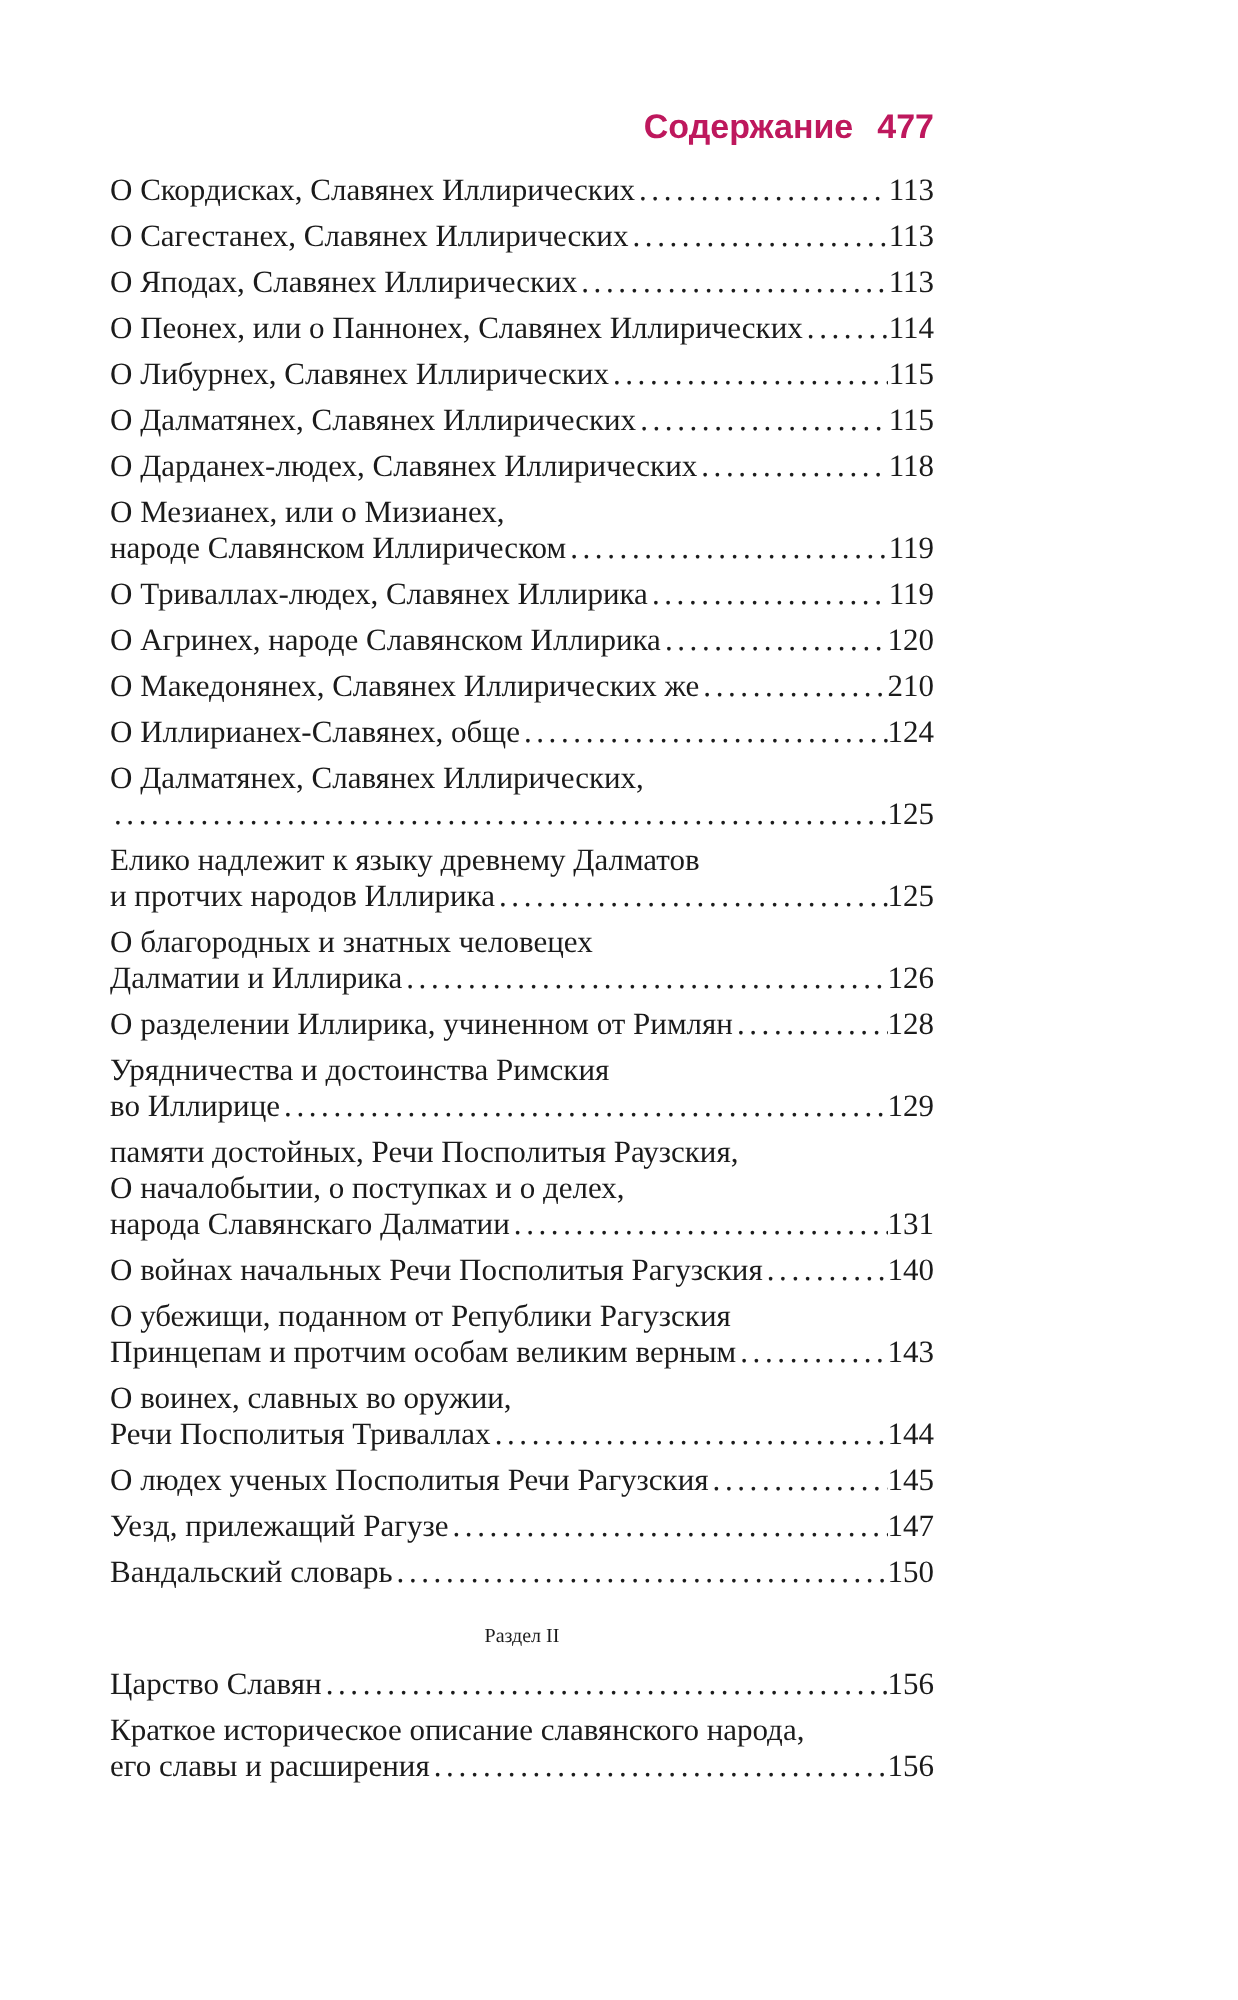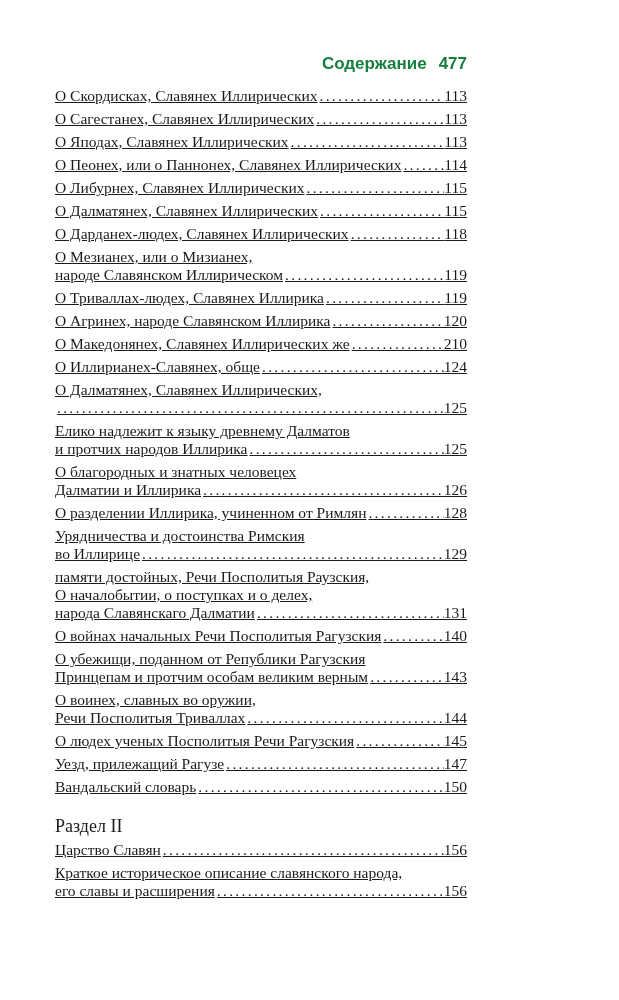--- a/index.html
+++ b/index.html
@@ -23,54 +23,54 @@
   }
   .page-header {
     display: flex;
     justify-content: flex-end;
     align-items: baseline;
     gap: 12px;
     font-family: "Liberation Sans", sans-serif;
     font-weight: 700;
     font-size: 17px;
     line-height: 20px;
-    color: #15803d;
+    color: #be185d;
     margin-bottom: 13px;
   }
   .toc {
     width: 412px;
   }
   .entry {
     margin-bottom: 5px;
   }
   .line {
     display: flex;
     align-items: baseline;
     font-size: 15.5px;
     line-height: 18px;
     white-space: nowrap;
-    text-decoration: underline;
   }
   .line .text {
     flex: 0 0 auto;
   }
   .leader {
     flex: 1 1 auto;
     min-width: 0;
     overflow: hidden;
     letter-spacing: 2.3px;
     padding-left: 2px;
   }
   .pagenum {
     flex: 0 0 auto;
   }
   .section-heading {
-    font-size: 18px;
+    text-align: center;
+    font-size: 10px;
     line-height: 18px;
-    margin: 21px 0 6px 0;
+    margin: 14px 0 6px 0;
   }
 </style>
 </head>
 <body>
 
 <div class="page">
   <div class="column">
     <div class="page-header">
       <span>Содержание</span>
       <span>477</span>

